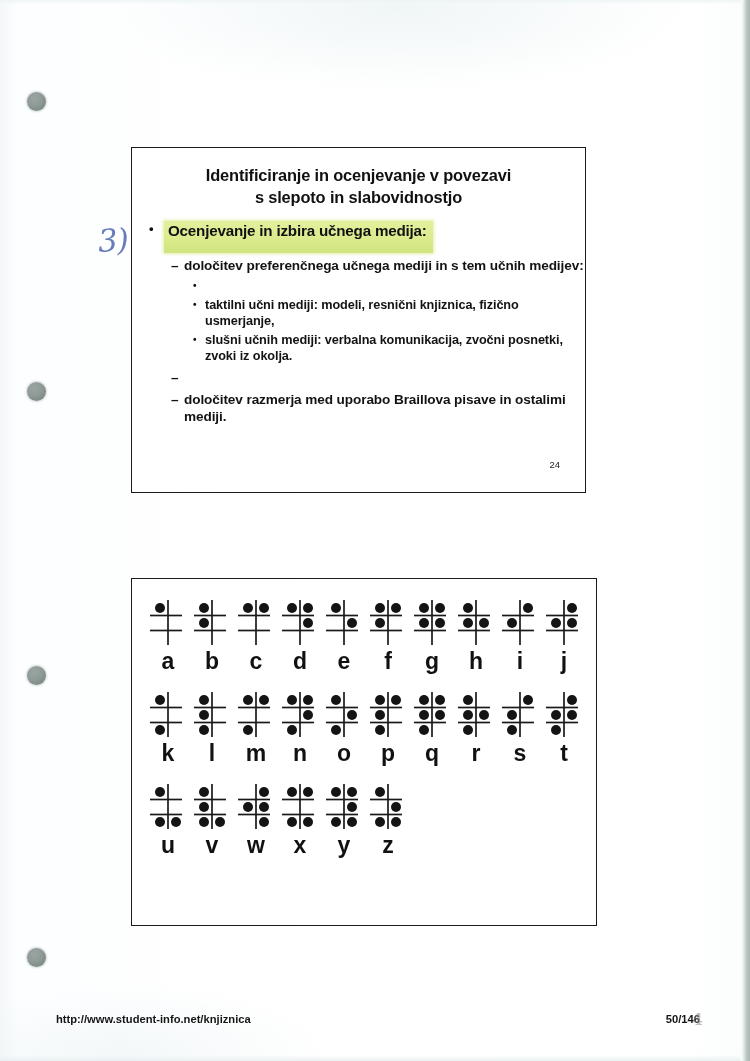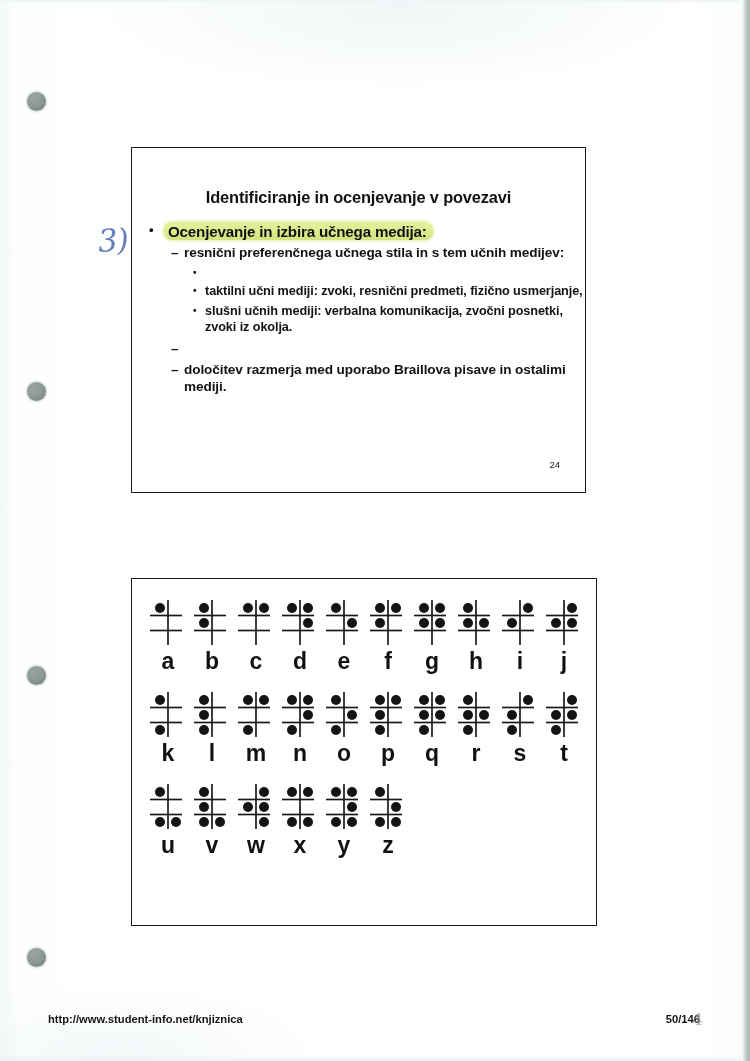--- a/index.html
+++ b/index.html
@@ -79,37 +79,37 @@
     border: 1.6px solid #1b1b1b;
     background: #ffffff;
     box-sizing: border-box;
   }
   #slide-title {
     text-align: center;
     font-size: 16.4px;
     font-weight: bold;
     color: #111;
     line-height: 1.32;
-    margin: 39px 26px 0 26px;
+    margin: 17px 26px 0 26px;
     letter-spacing: -0.15px;
   }
   .slide-body { margin: 13px 0 0 17px; }
 
   .lvl1 {
     display: flex;
     align-items: flex-start;
     font-size: 15.2px;
     font-weight: bold;
     color: #111;
   }
   .lvl1 .marker { width: 15px; flex: none; font-size: 13px; line-height: 1.25; }
   .lvl1-text {
     background: linear-gradient(180deg, #e3ef9e 0%, #dcec8f 50%, #cfe47f 100%);
-    padding: 1px 6px 0 4px;
-    border-radius: 8px;
+    padding: 1px 6px 14px 4px;
+    border-radius: 0;
     box-shadow: 0 0 3px 1px rgba(222,236,150,0.85);
     letter-spacing: -0.2px;
   }
 
   .lvl2 {
     display: flex;
     align-items: flex-start;
     font-size: 13.6px;
     font-weight: bold;
     color: #131313;
@@ -177,21 +177,21 @@
     font-weight: bold;
     color: #111;
     margin-top: 1px;
     line-height: 1;
     font-family: "Liberation Sans", sans-serif;
   }
 
   
   #footer {
     position: absolute;
-    left: 48px;
+    left: 56px;
     right: 50px;
     top: 1013px;
     display: flex;
     justify-content: space-between;
     align-items: center;
     font-size: 11.2px;
     font-weight: bold;
     color: #151515;
   }
   #footer-page { position: relative; }
@@ -216,38 +216,39 @@
 <div class="hole-punch" style="left:27px; top:92px;"></div>
 <div class="hole-punch" style="left:27px; top:382px;"></div>
 <div class="hole-punch" style="left:27px; top:666px;"></div>
 <div class="hole-punch" style="left:27px; top:948px;"></div>
 
 <div id="hand-annotation">3)</div>
 
 <div id="slide-box">
   <div id="slide-title">
     <div>Identificiranje in ocenjevanje v povezavi</div>
+    <div>s slepoto in slabovidnostjo</div>
   </div>
 
   <div class="slide-body">
     <div class="lvl1">
       <span class="marker">•</span>
       <span class="lvl1-text">Ocenjevanje in izbira učnega medija:</span>
     </div>
     <div id="slide-items">
         <div class="lvl2">
           <span class="marker">–</span>
-          <span>resnični preferenčnega učnega stila in s tem učnih medijev:</span>
+          <span>določitev preferenčnega učnega mediji in s tem učnih medijev:</span>
         </div>
         <div class="lvl3">
           <span class="marker">•</span>
         </div>
         <div class="lvl3">
           <span class="marker">•</span>
-          <span>taktilni učni mediji: zvoki, resnični predmeti, fizično usmerjanje,</span>
+          <span>taktilni učni mediji: modeli, resnični knjiznica, fizično usmerjanje,</span>
         </div>
         <div class="lvl3">
           <span class="marker">•</span>
           <span>slušni učnih mediji: verbalna komunikacija, zvočni posnetki, zvoki iz okolja.</span>
         </div>
         <div class="lvl2">
           <span class="marker">–</span>
         </div>
         <div class="lvl2">
           <span class="marker">–</span>

